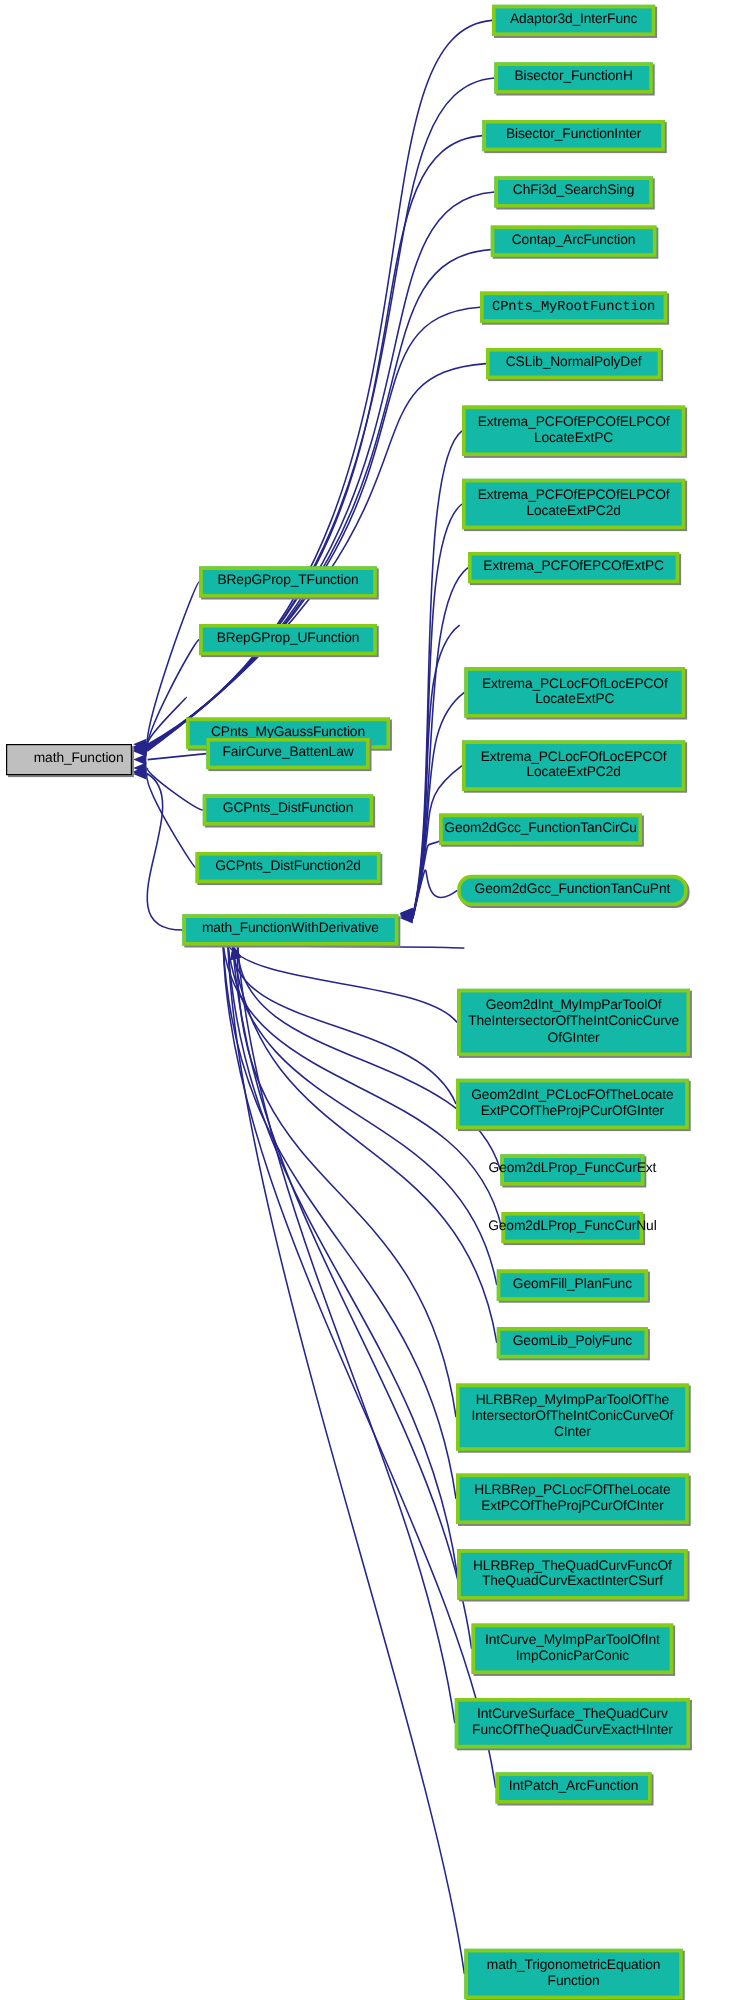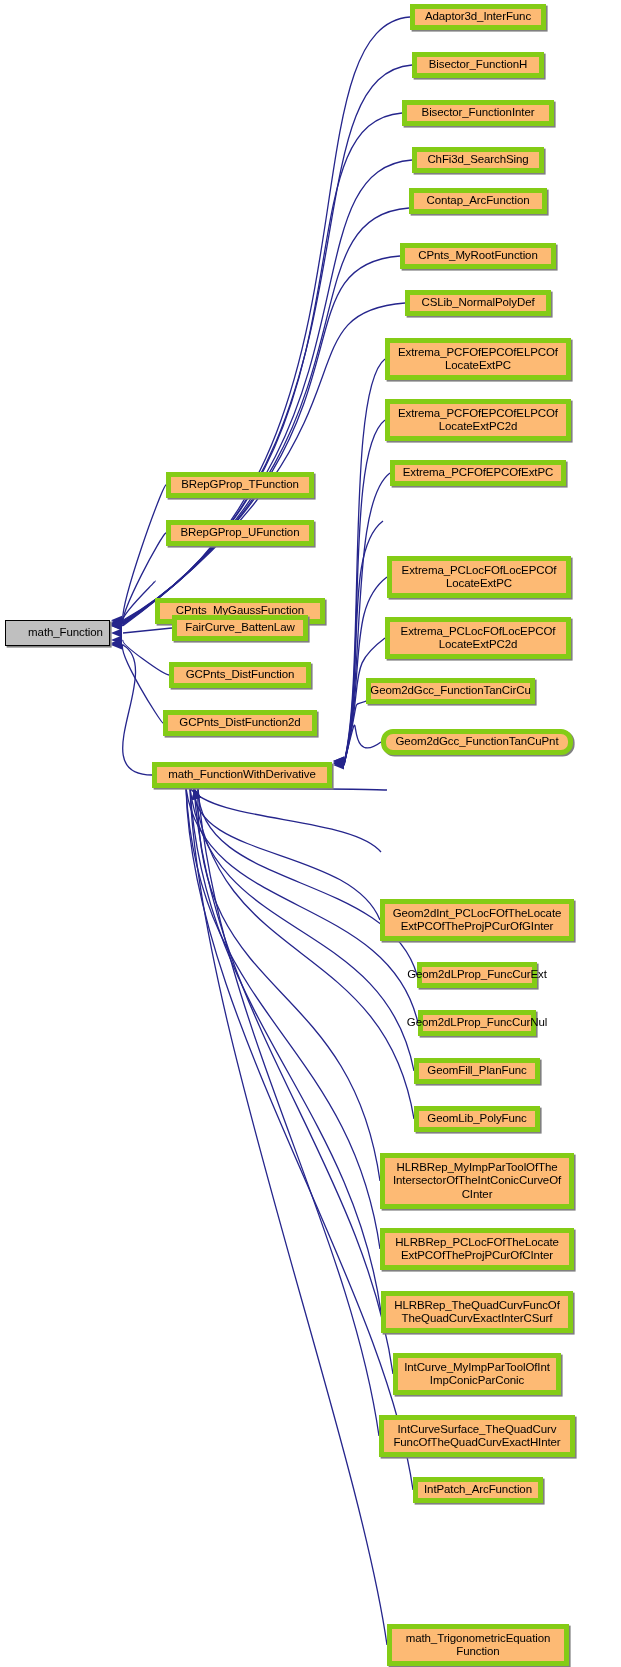--- a/index.html
+++ b/index.html
@@ -21,22 +21,22 @@
     position: absolute;
     left: 0;
     top: 0;
     width: 621px;
     height: 1667px;
     pointer-events: none;
   }
   .node {
     position: absolute;
     box-sizing: border-box;
-    border: 5px solid #84cc16;
-    background: #fdba74;
+    border: 3px solid #84cc16;
+    background: #14b8a6;
     color: #000000;
     font-size: 11.5px;
     line-height: 13.5px;
     text-align: center;
     display: flex;
     align-items: center;
     justify-content: center;
     white-space: pre-line;
     box-shadow: 1.6px 1.6px 0 0 #808080;
     letter-spacing: -0.1px;
@@ -120,33 +120,36 @@
     <div class="node" style="left: 166px; top: 520px; width: 148px; height: 26px;"><span>BRepGProp_UFunction</span></div>
     <div class="node" style="left: 155px; top: 568px; width: 170px; height: 26px; margin-top: 30px;"><span>CPnts_MyGaussFunction</span></div>
     <div class="node" style="left: 172px; top: 615px; width: 136px; height: 26px;"><span>FairCurve_BattenLaw</span></div>
     <div class="node" style="left: 169px; top: 662px; width: 142px; height: 26px;"><span>GCPnts_DistFunction</span></div>
     <div class="node" style="left: 163px; top: 710px; width: 154px; height: 26px;"><span>GCPnts_DistFunction2d</span></div>
     <div class="node" style="left: 410px; top: 4px; width: 136px; height: 26px;"><span>Adaptor3d_InterFunc</span></div>
     <div class="node" style="left: 412px; top: 52px; width: 132px; height: 26px;"><span>Bisector_FunctionH</span></div>
     <div class="node" style="left: 402px; top: 100px; width: 152px; height: 26px;"><span>Bisector_FunctionInter</span></div>
     <div class="node" style="left: 412px; top: 147px; width: 132px; height: 26px;"><span>ChFi3d_SearchSing</span></div>
     <div class="node" style="left: 409px; top: 188px; width: 138px; height: 26px;"><span>Contap_ArcFunction</span></div>
-    <div class="node" style="left: 400px; top: 243px; width: 156px; height: 26px;"><span>CPnts_MyRootFunction</span></div>
+    <div class="node" style="left: 400px; top: 243px; width: 156px; height: 26px; font-family: Liberation Mono, monospace;"><span>CPnts_MyRootFunction</span></div>
     <div class="node" style="left: 405px; top: 290px; width: 146px; height: 26px;"><span>CSLib_NormalPolyDef</span></div>
     <div class="node" style="left: 385px; top: 338px; width: 186px; height: 42px;"><span>Extrema_PCFOfEPCOfELPCOf
 LocateExtPC</span></div>
     <div class="node" style="left: 385px; top: 399px; width: 186px; height: 42px;"><span>Extrema_PCFOfEPCOfELPCOf
 LocateExtPC2d</span></div>
     <div class="node" style="left: 390px; top: 460px; width: 176px; height: 26px;"><span>Extrema_PCFOfEPCOfExtPC</span></div>
     <div class="node" style="left: 387px; top: 556px; width: 184px; height: 42px;"><span>Extrema_PCLocFOfLocEPCOf
 LocateExtPC</span></div>
     <div class="node" style="left: 385px; top: 617px; width: 186px; height: 42px;"><span>Extrema_PCLocFOfLocEPCOf
 LocateExtPC2d</span></div>
     <div class="node" style="left: 366px; top: 678px; width: 169px; height: 26px;"><span>Geom2dGcc_FunctionTanCirCu</span></div>
     <div class="node" style="left: 381px; top: 729px; width: 192px; height: 26px; border-radius: 12px;"><span>Geom2dGcc_FunctionTanCuPnt</span></div>
+    <div class="node" style="left: 381px; top: 824px; width: 194px; height: 56px;"><span>Geom2dInt_MyImpParToolOf
+TheIntersectorOfTheIntConicCurve
+OfGInter</span></div>
     <div class="node" style="left: 380px; top: 899px; width: 194px; height: 42px;"><span>Geom2dInt_PCLocFOfTheLocate
 ExtPCOfTheProjPCurOfGInter</span></div>
     <div class="node" style="left: 417px; top: 962px; width: 120px; height: 26px;"><span>Geom2dLProp_FuncCurExt</span></div>
     <div class="node" style="left: 418px; top: 1010px; width: 118px; height: 26px;"><span>Geom2dLProp_FuncCurNul</span></div>
     <div class="node" style="left: 414px; top: 1058px; width: 126px; height: 26px;"><span>GeomFill_PlanFunc</span></div>
     <div class="node" style="left: 414px; top: 1106px; width: 126px; height: 26px;"><span>GeomLib_PolyFunc</span></div>
     <div class="node" style="left: 380px; top: 1153px; width: 194px; height: 56px;"><span>HLRBRep_MyImpParToolOfThe
 IntersectorOfTheIntConicCurveOf
 CInter</span></div>
     <div class="node" style="left: 380px; top: 1228px; width: 194px; height: 42px;"><span>HLRBRep_PCLocFOfTheLocate

